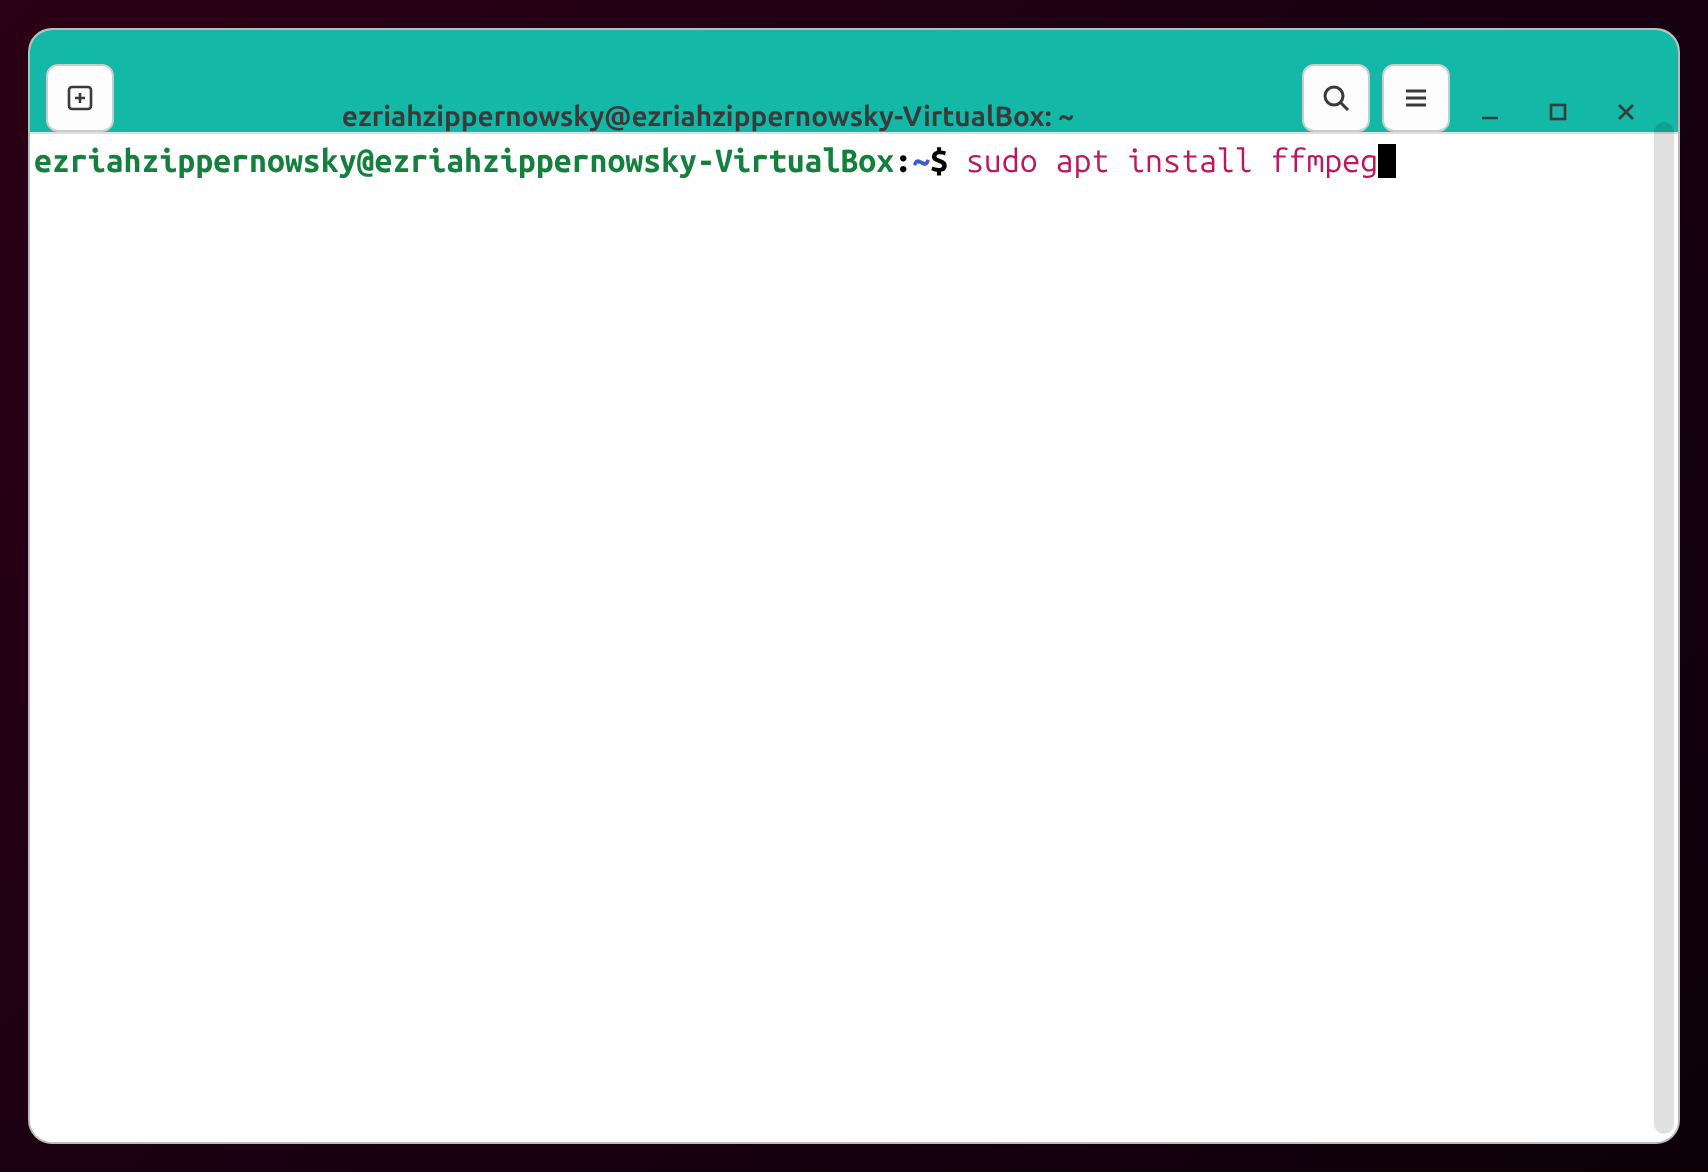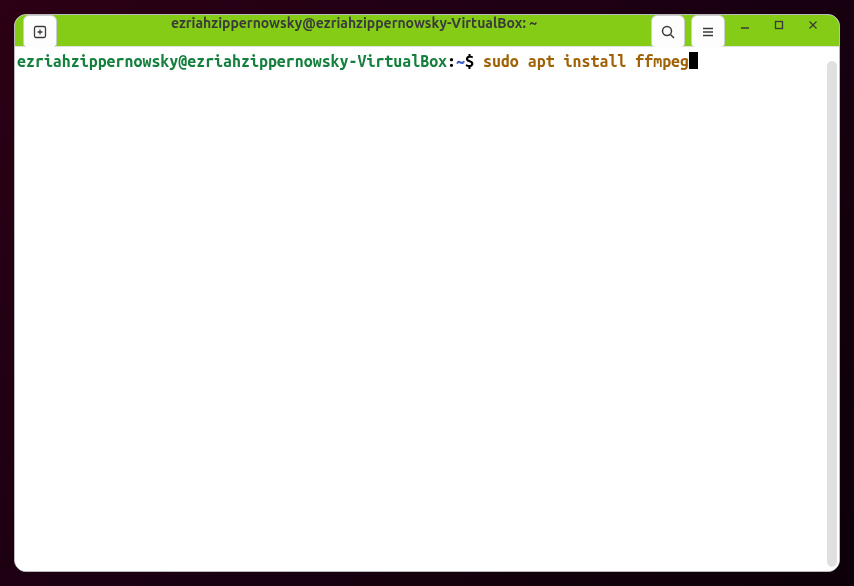--- a/index.html
+++ b/index.html
@@ -25,25 +25,25 @@
       height: 558px;
       background: #ffffff;
       border-radius: 12px;
       border: 1px solid #bbb;
       overflow: hidden;
       display: flex;
       flex-direction: column;
     }
     
     .titlebar {
-      height: 32px;
-      background: #84cc16;
+      height: 52px;
+      background: #14b8a6;
       border-bottom: 1px solid #e0e0e0;
       display: flex;
-      align-items: flex-start;
+      align-items: flex-end;
       padding: 0 8px;
       gap: 6px;
     }
     
     .titlebar-button {
       width: 34px;
       height: 34px;
       border: 1px solid #ccc;
       border-radius: 6px;
       background: #fdfdfd;
@@ -121,22 +121,22 @@
       color: #3a5fcd;
       font-weight: bold;
     }
     
     .prompt-dollar {
       color: #000;
       font-weight: bold;
     }
     
     .command-text {
-      color: #a16207;
-      font-weight: bold;
+      color: #be185d;
+      font-weight: normal;
     }
     
     .cursor-block {
       display: inline-block;
       width: 9px;
       height: 17px;
       background: #000;
       vertical-align: text-bottom;
       margin-bottom: 1px;
     }

